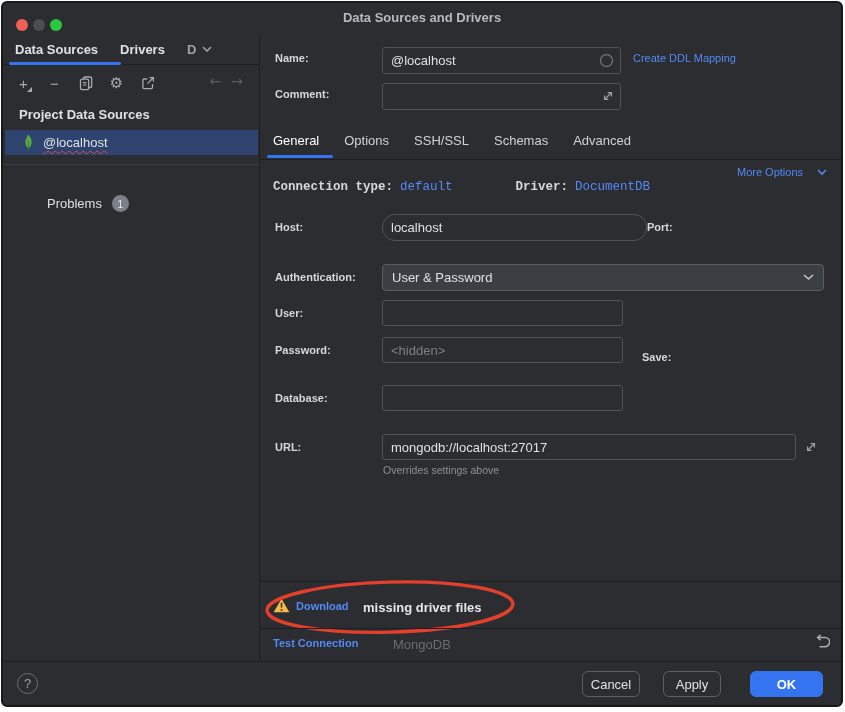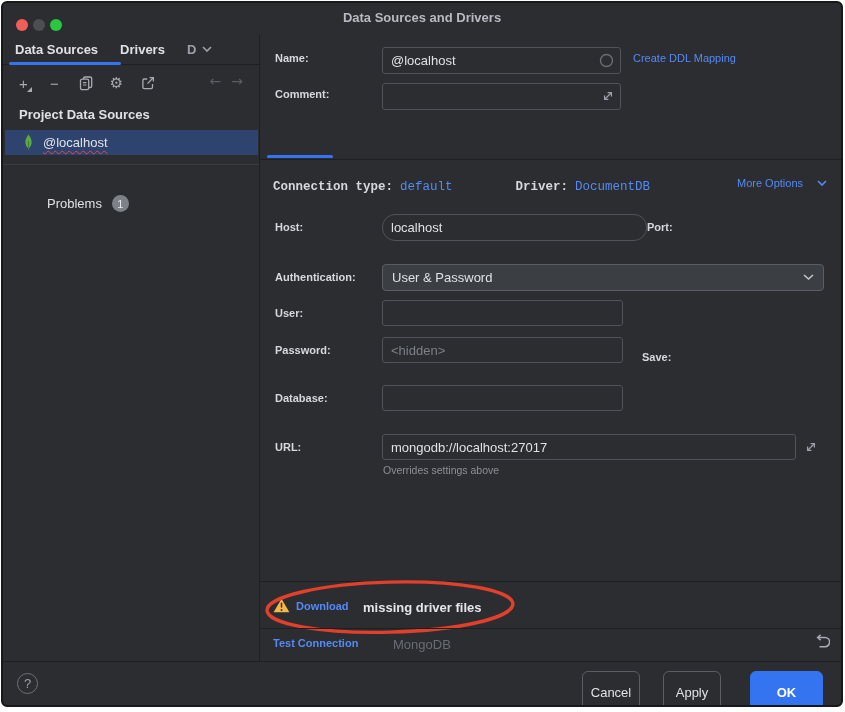--- a/index.html
+++ b/index.html
@@ -55,21 +55,21 @@
   .hdiv{ position:absolute; left:257px; right:0; height:1px; background:#1e1f22; }
   .conn-row{ position:absolute; left:270px; top:177px; display:flex; align-items:center; font-size:12.5px;font-family:Liberation Mono, monospace; }
   .conn-row .lab{ color:#d5d8dd; font-weight:600; }
   .hint{ position:absolute; font-size:10.5px; color:#8c8f96; }
   .warn-text{ position:absolute; font-size:13px; font-weight:600; color:#e4e6ea; white-space:nowrap; }
   .muted{ position:absolute; font-size:13px; color:#696d74; }
   
   .footer{ position:absolute; left:0; right:0; bottom:0; height:44px; border-top:1px solid #1e1f22; }
   .help{ position:absolute; left:14px; top:11px; width:21px; height:21px; border:1px solid #6e7177;
          border-radius:50%; color:#9da0a8; font-size:13px; display:flex; align-items:center; justify-content:center; }
-  .btn{ position:absolute; top:9px; height:42px; border-radius:6px; font-size:13px;
+  .btn{ position:absolute; top:9px; height:26px; border-radius:6px; font-size:13px;
         font-family:"Liberation Sans", sans-serif; background:#2b2d30; border:1px solid #5a5d63;
         color:#dfe1e5; cursor:pointer; }
   .btn.primary{ background:#3574f0; border-color:#3574f0; color:#ffffff; font-weight:600; }
   svg{ display:block; }
 </style>
 </head>
 <body>
 
 <div class="window">
 
@@ -153,30 +153,37 @@
   <span class="link" style="left:630px; top:49px;">Create DDL Mapping</span>
 
   <span class="lbl" style="left:272px; top:85px;">Comment:</span>
   <input class="field abs" style="left: 379px; top: 80px; width: 239px; padding-right: 24px;">
   <svg class="abs" style="left:598px; top:86px;" width="14" height="14" viewBox="0 0 14 14">
     <line x1="4" y1="10" x2="10" y2="4" stroke="#9da0a8" stroke-width="1.3"></line>
     <polyline points="6.6,3.6 10.4,3.6 10.4,7.4" fill="none" stroke="#9da0a8" stroke-width="1.3"></polyline>
     <polyline points="3.6,6.6 3.6,10.4 7.4,10.4" fill="none" stroke="#9da0a8" stroke-width="1.3"></polyline>
   </svg>
 
+  <div class="main-tabs">
+    <span class="main-tab active">General</span>
+    <span class="main-tab">Options</span>
+    <span class="main-tab">SSH/SSL</span>
+    <span class="main-tab">Schemas</span>
+    <span class="main-tab">Advanced</span>
+  </div>
   <div class="main-tab-underline"></div>
   <div class="hdiv" style="top:156px;"></div>
 
   <div class="conn-row">
     <span class="lab">Connection type:</span>
     <span class="inline-link" style="margin-left:7px;">default</span>
     <span class="lab" style="margin-left:22px;padding-left:41px;">Driver:</span>
     <span class="inline-link" style="margin-left:7px;">DocumentDB</span>
   </div>
-  <span class="link" style="left:734px; top:174px; display:flex; align-items:center; gap:14px;">
+  <span class="link" style="left:734px; top:163px; display:flex; align-items:center; gap:14px;">
     <span>More Options</span>
     <svg width="10" height="7" viewBox="0 0 10 7">
       <polyline points="1,1 5,5 9,1" fill="none" stroke="#548af7" stroke-width="1.6"></polyline>
     </svg>
   </span>
 
   <span class="lbl" style="left:272px; top:218px;">Host:</span>
   <input class="field abs" style="left: 379px; top: 211px; width: 265px; border-radius: 13px;" value="localhost">
   <span class="lbl" style="left:644px; top:218px;">Port:</span>
 

